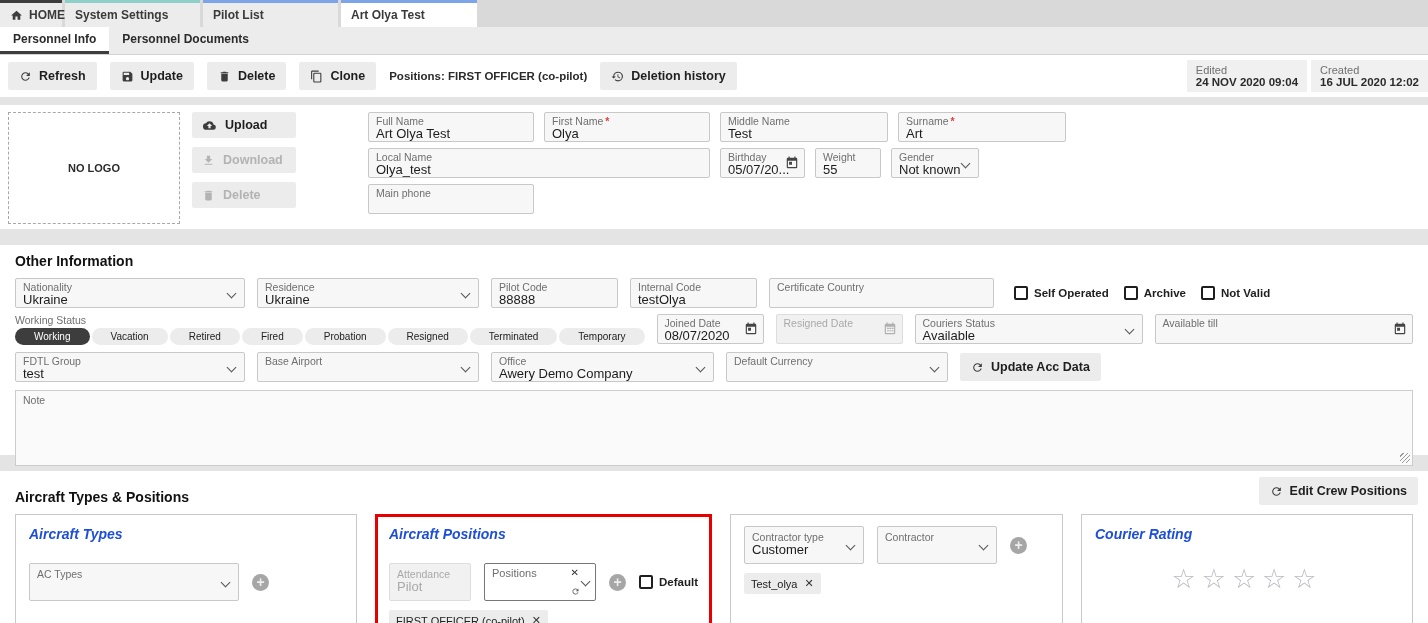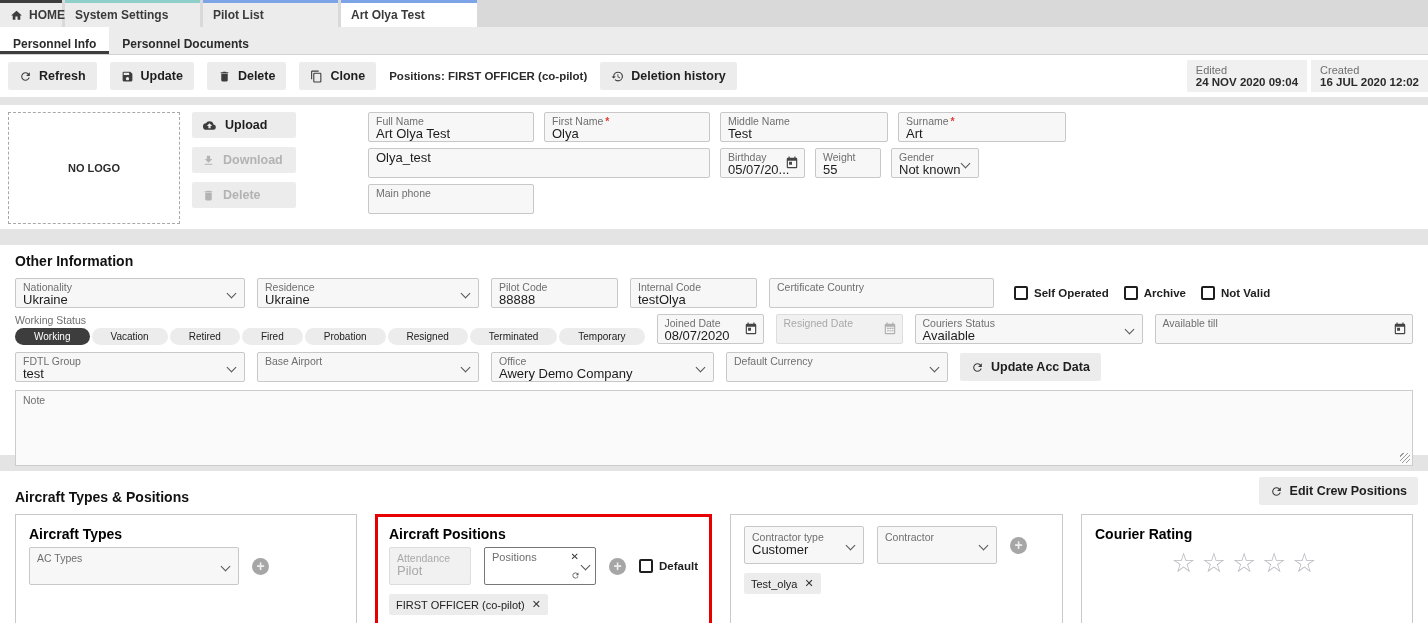--- a/index.html
+++ b/index.html
@@ -12,21 +12,21 @@
     border-top:3px solid transparent; font-size:12px; font-weight:bold; color:#3a3a3a; cursor:pointer; }
   .wtab.home { width:62px; border-top-color:var(--accent-home); }
   .wtab.w135 { width:135px; }
   .wtab.teal { border-top-color:var(--accent-teal); }
   .wtab.blue { border-top-color:var(--accent-blue); }
   .wtab.active { background:#fff; width:136px; }
   .ic { flex:none; }
 
   
   .subtabbar { height:28px; background:#ececec; display:flex; align-items:stretch; border-bottom:1px solid #d2d2d2; }
-  .stab { display:flex; align-items:flex-end; padding:0 13px; font-size:12px; font-weight:bold; color:#2b2b2b;
+  .stab { display:flex; align-items:center; padding:0 13px; font-size:12px; font-weight:bold; color:#2b2b2b;
     border-bottom:3px solid transparent; cursor:pointer; }
   .stab.active { background:#fff; border-bottom-color:#3d3d3d; }
 
   
   .toolbar { height:42px; background:#fff; display:flex; align-items:center; gap:13px; padding:0 0 0 8px; }
   .tbtn { display:inline-flex; align-items:center; gap:7px; background:#ececec; border:none; border-radius:2px;
     padding:7px 11px; font-family:inherit; font-size:12.5px; font-weight:bold; color:#1e1e1e; cursor:pointer; white-space:nowrap; }
   .tbtn svg { fill:#3d3d3d; }
   .pos-summary { font-size:11.5px; font-weight:bold; color:#2b2b2b; }
   .stamps { margin-left:auto; display:flex; gap:4px; }
@@ -85,21 +85,21 @@
   .note { position:relative; margin-top:8px; height:76px; background:#fafafa; border:1px solid #ccc; padding:3px 7px; }
   .note::after { content:""; position:absolute; right:2px; bottom:2px; width:10px; height:10px;
     background:repeating-linear-gradient(135deg, transparent 0 2px, #999 2px 3px); }
 
   
   .p3 { padding:6px 8px 0 8px; height:161px; }
   .crew-head { display:flex; align-items:flex-end; justify-content:space-between; padding:0 2px 0 7px; }
   .cards { display:flex; gap:18px; margin-top:9px; padding:0 7px; }
   .card { background:#fff; border:1px solid #c9c9c9; height:116px; padding:11px 13px; position:relative; }
   .card.red { border:3px solid var(--highlight-red); padding:9px 11px; }
-  .ctitle { font-size:14px; font-weight:bold; color:#000000; margin-bottom:5px; }
+  .ctitle { font-size:14px; font-weight:bold; color:#1d4ed8; margin-bottom:21px;font-style:italic; }
   .crow { display:flex; align-items:center; gap:13px; }
   .w210{width:210px}.w120{width:120px}
   .plus { width:17px; height:17px; border-radius:50%; background:#a6a6a6; color:#ededed; display:flex;
     align-items:center; justify-content:center; font-size:14px; font-weight:bold; line-height:1; cursor:pointer; flex:none; }
   .tagrow { margin-top:9px; display:flex; }
   .tag { display:inline-flex; align-items:center; gap:7px; background:#ececec; padding:4px 7px;
     font-size:11px; color:#222; border-radius:2px; }
   .tagx { font-size:11px; color:#333; cursor:pointer; }
   .posbox { position:relative; width:112px; height:38px; background:#fff; border:1px solid #777;
     border-radius:2px; padding:3px 26px 3px 7px; flex:none; }
@@ -225,20 +225,21 @@
         <div class="flabel">Middle Name</div>
         <div class="fvalue">Test</div>
       </div>
       <div class="field w168">
         <div class="flabel"><span>Surname</span><span class="req">*</span></div>
         <div class="fvalue">Art</div>
       </div>
     </div>
     <div class="frow">
       <div class="field w342">
+        <div class="flabel">Local Name</div>
         <div class="fvalue">Olya_test</div>
       </div>
       <div class="field w85">
         <div class="flabel">Birthday</div>
         <div class="fvalue">05/07/20...</div>
         <svg class="calico" width="14" height="14" viewBox="0 0 24 24" fill="#444">
             <path d="M19 3h-1V1h-2v2H8V1H6v2H5a2 2 0 0 0-2 2v14a2 2 0 0 0 2 2h14a2 2 0 0 0 2-2V5a2 2 0 0 0-2-2zm0 16H5V8h14v11zM7 10h5v5H7v-5z"></path>
           </svg>
       </div>
       <div class="field w66">

